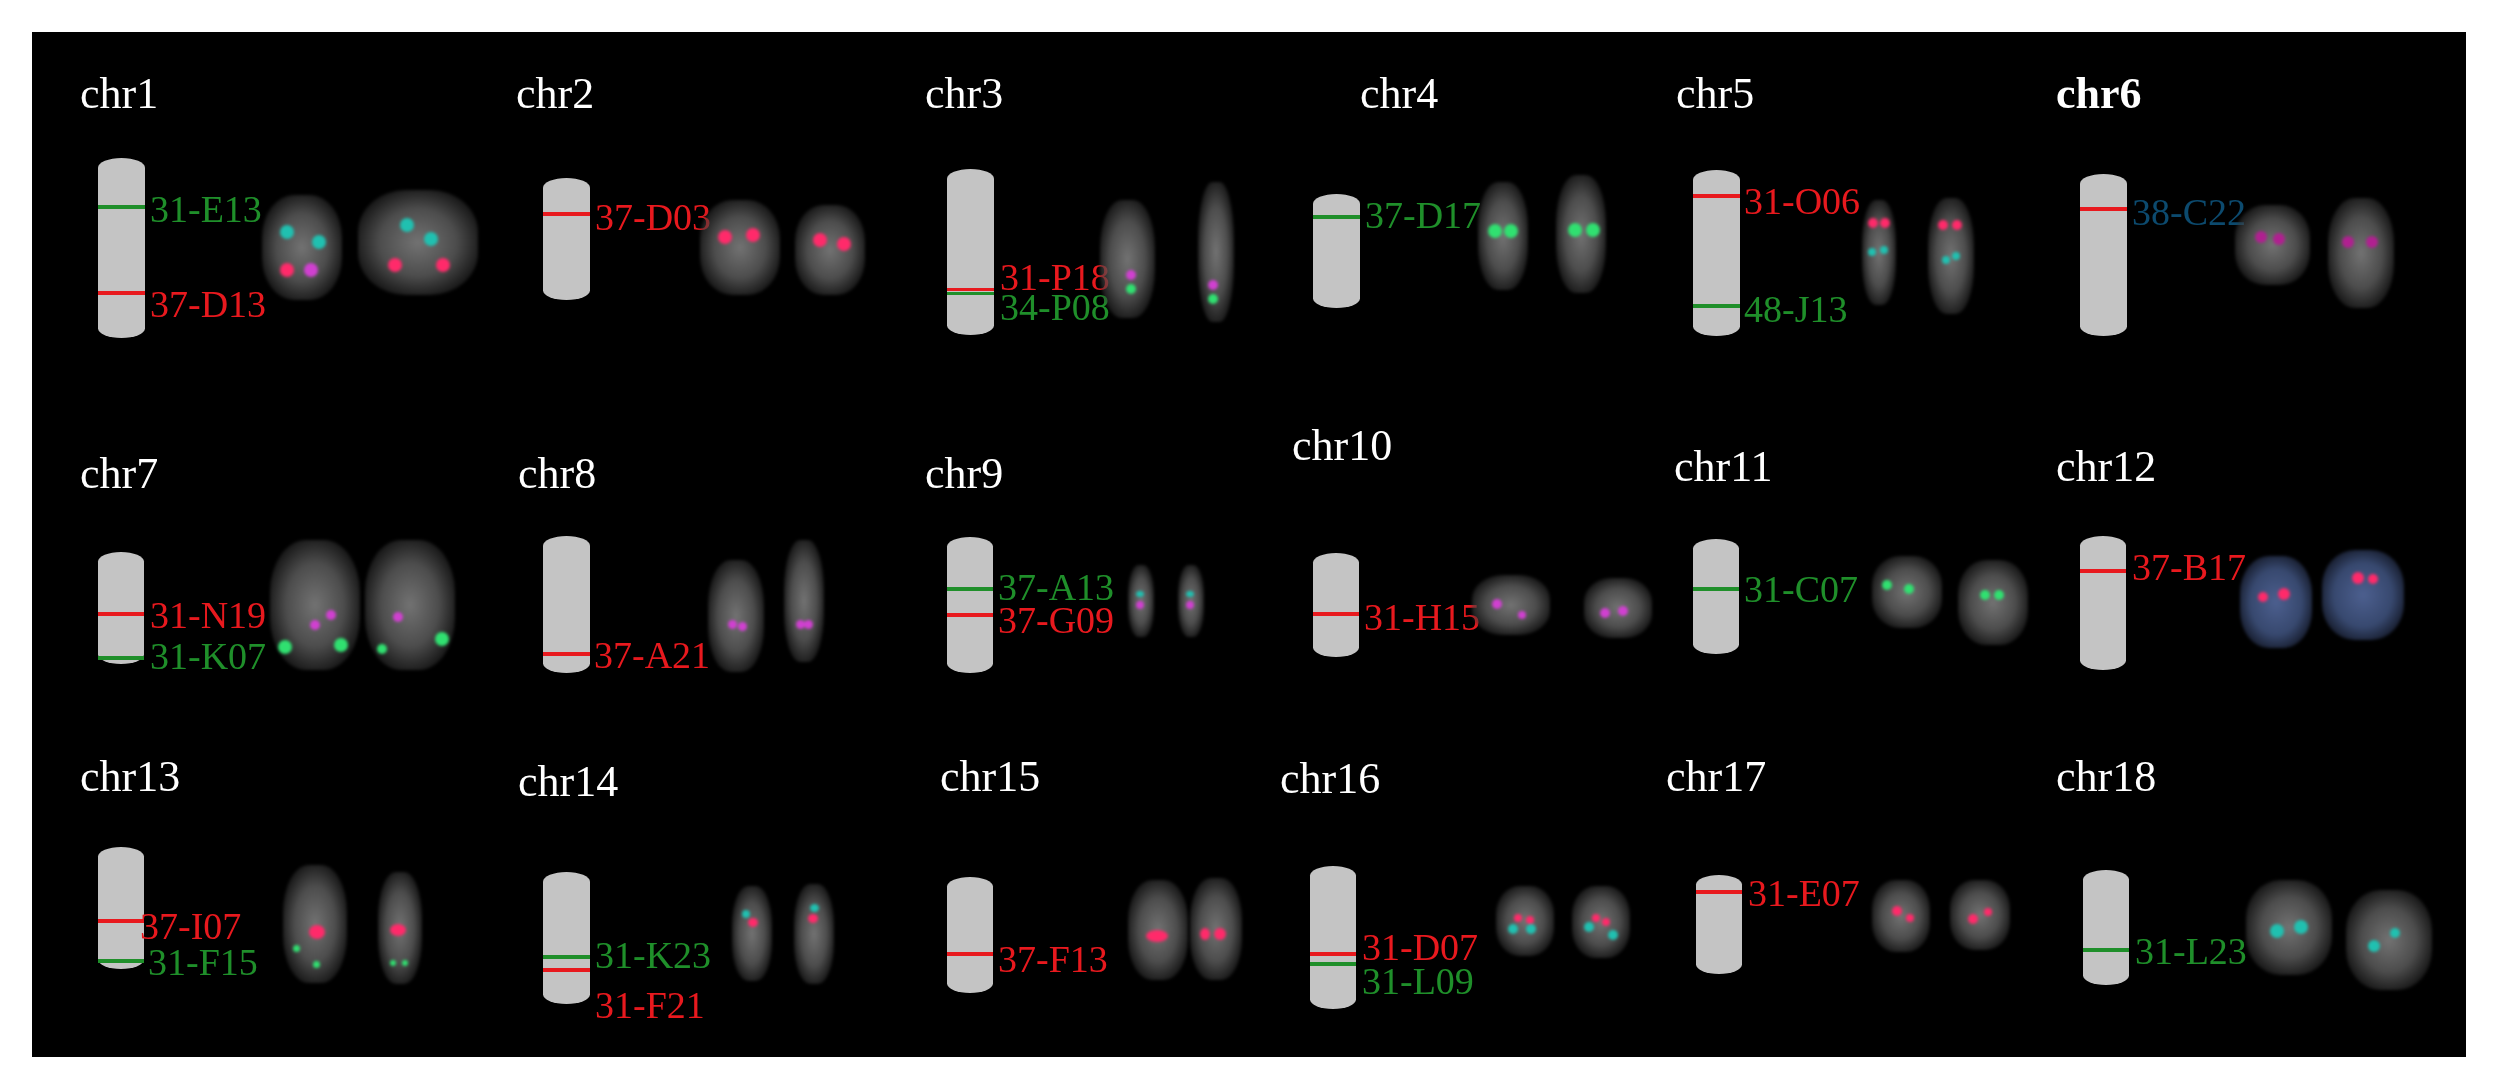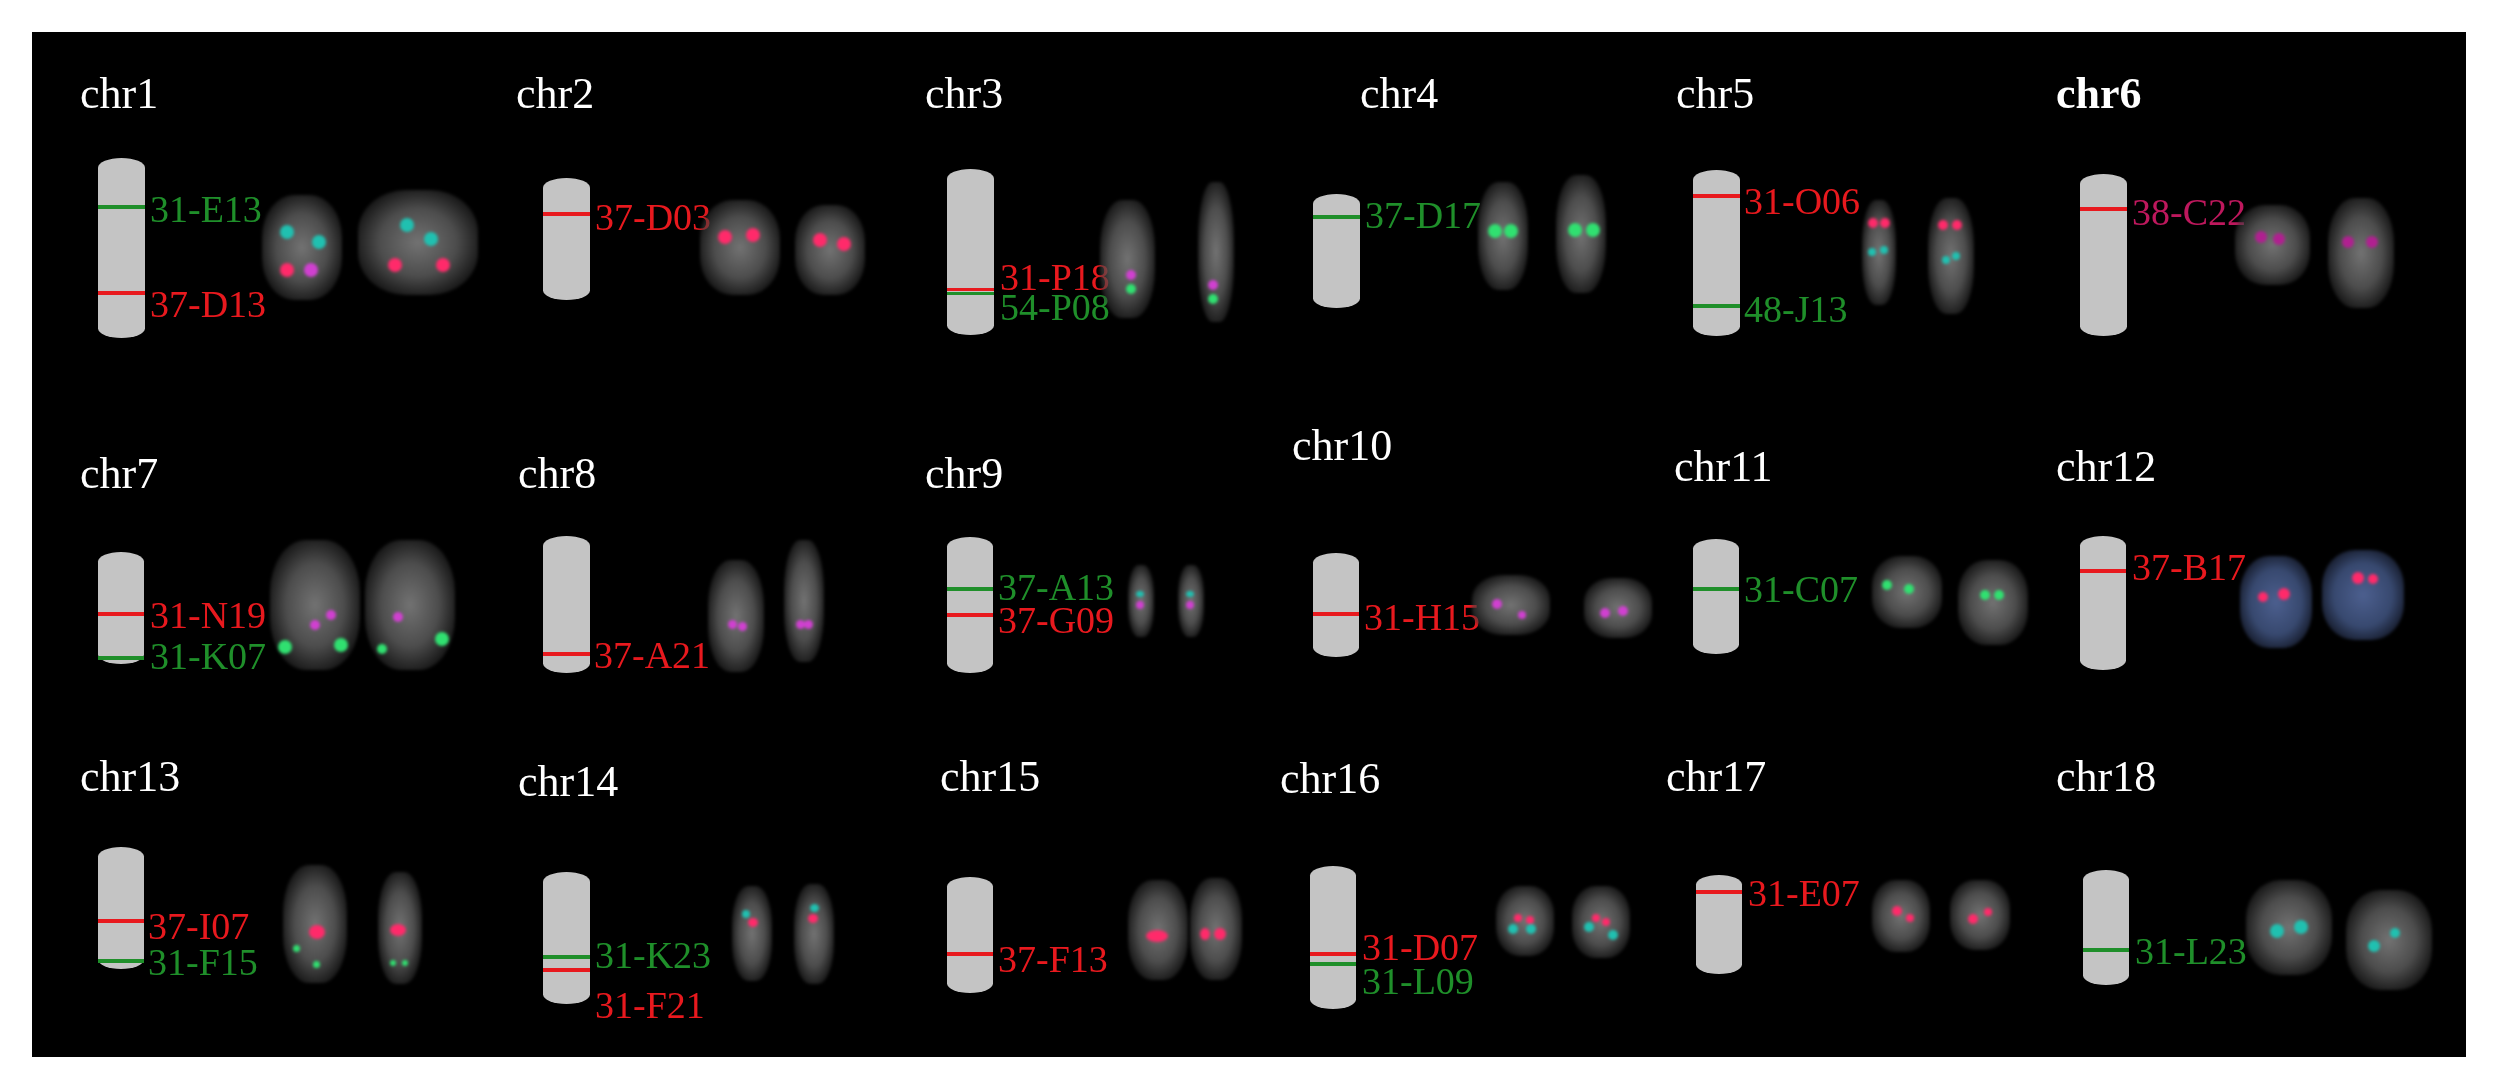--- a/index.html
+++ b/index.html
@@ -51,21 +51,21 @@
   <div class="dot" style="left:18px;top:28px;background:#ff2a6a;"></div>
     <div class="dot" style="left:42px;top:32px;background:#ff2a6a;"></div>
 </div>
 
 <div class="title" style="left:925px;top:72px;">chr3</div>
 <div class="ideo" style="left:947px;top:169px;width:47px;height:166px;">
   <div class="band" style="top:119px;height:3px;background:#e8191e;"></div>
   <div class="band" style="top:123px;height:3px;background:#1f8f2a;"></div>
 </div>
 <div class="probe" style="left:1000px;top:258px;color:#e8191e;">31-P18</div>
-<div class="probe" style="left:1000px;top:288px;color:#1f8f2a;">54-P08</div>
+<div class="probe" style="left:1000px;top:288px;color:#1f8f2a;">34-P08</div>
 <div class="cell" style="left:1100px;top:200px;width:55px;height:118px;">
   <div class="dot" style="left:26px;top:70px;background:#d040d0;width:10px;height:10px;"></div>
   <div class="dot" style="left:26px;top:84px;background:#30e070;width:10px;height:10px;"></div>
 </div>
 <div class="cell" style="left:1198px;top:182px;width:36px;height:140px;">
   <div class="dot" style="left:10px;top:98px;background:#d040d0;width:10px;height:10px;"></div>
   <div class="dot" style="left:10px;top:112px;background:#30e070;width:10px;height:10px;"></div>
 </div>
 
 <div class="title" style="left:1360px;top:72px;">chr4</div>
@@ -99,21 +99,21 @@
   <div class="dot" style="left:10px;top:22px;background:#ff2a6a;width:10px;height:10px;"></div>
     <div class="dot" style="left:24px;top:22px;background:#ff2a6a;width:10px;height:10px;"></div>
   <div class="dot" style="left:14px;top:58px;background:#20c0b0;width:8px;height:8px;"></div>
     <div class="dot" style="left:24px;top:54px;background:#20c0b0;width:8px;height:8px;"></div>
 </div>
 
 <div class="title" style="left:2056px;top:72px;font-weight:bold;">chr6</div>
 <div class="ideo" style="left:2080px;top:174px;width:47px;height:162px;">
   <div class="band" style="top:33px;background:#e8191e;"></div>
 </div>
-<div class="probe" style="left:2132px;top:193px;color:#be185d;">38-C22</div>
+<div class="probe" style="left:2132px;top:193px;color:#0c4a6e;">38-C22</div>
 <div class="cell" style="left:2235px;top:205px;width:75px;height:80px;">
   <div class="dot" style="left:20px;top:26px;background:#b02090;width:12px;height:12px;"></div>
     <div class="dot" style="left:38px;top:28px;background:#b02090;width:12px;height:12px;"></div>
 </div>
 <div class="cell" style="left:2328px;top:198px;width:66px;height:110px;">
   <div class="dot" style="left:14px;top:38px;background:#b02090;width:12px;height:12px;"></div>
     <div class="dot" style="left:38px;top:38px;background:#b02090;width:12px;height:12px;"></div>
 </div>
 
 <div class="title" style="left:80px;top:452px;">chr7</div>
@@ -205,21 +205,21 @@
 <div class="cell blue" style="left:2322px;top:550px;width:82px;height:90px;">
   <div class="dot" style="left:30px;top:22px;background:#ff2a6a;width:12px;height:12px;"></div>
     <div class="dot" style="left:46px;top:24px;background:#ff2a6a;width:10px;height:10px;"></div>
 </div>
 
 <div class="title" style="left:80px;top:755px;">chr13</div>
 <div class="ideo" style="left:98px;top:847px;width:46px;height:122px;">
   <div class="band" style="top:72px;background:#e8191e;"></div>
   <div class="band" style="top:112px;background:#1f8f2a;"></div>
 </div>
-<div class="probe" style="left:148px;top:907px;color:#e8191e;">37-I07</div>
+<div class="probe" style="left:140px;top:907px;color:#e8191e;">37-I07</div>
 <div class="probe" style="left:148px;top:943px;color:#1f8f2a;">31-F15</div>
 <div class="cell" style="left:283px;top:865px;width:64px;height:118px;">
   <div class="dot" style="left:26px;top:60px;background:#ff2a6a;width:16px;height:14px;"></div>
   <div class="dot" style="left:10px;top:80px;background:#30e070;width:7px;height:7px;"></div>
     <div class="dot" style="left:30px;top:96px;background:#30e070;width:7px;height:7px;"></div>
 </div>
 <div class="cell" style="left:378px;top:872px;width:44px;height:112px;">
   <div class="dot" style="left:12px;top:52px;background:#ff2a6a;width:16px;height:12px;"></div>
   <div class="dot" style="left:12px;top:88px;background:#30e070;width:6px;height:6px;"></div>
     <div class="dot" style="left:24px;top:88px;background:#30e070;width:6px;height:6px;"></div>

